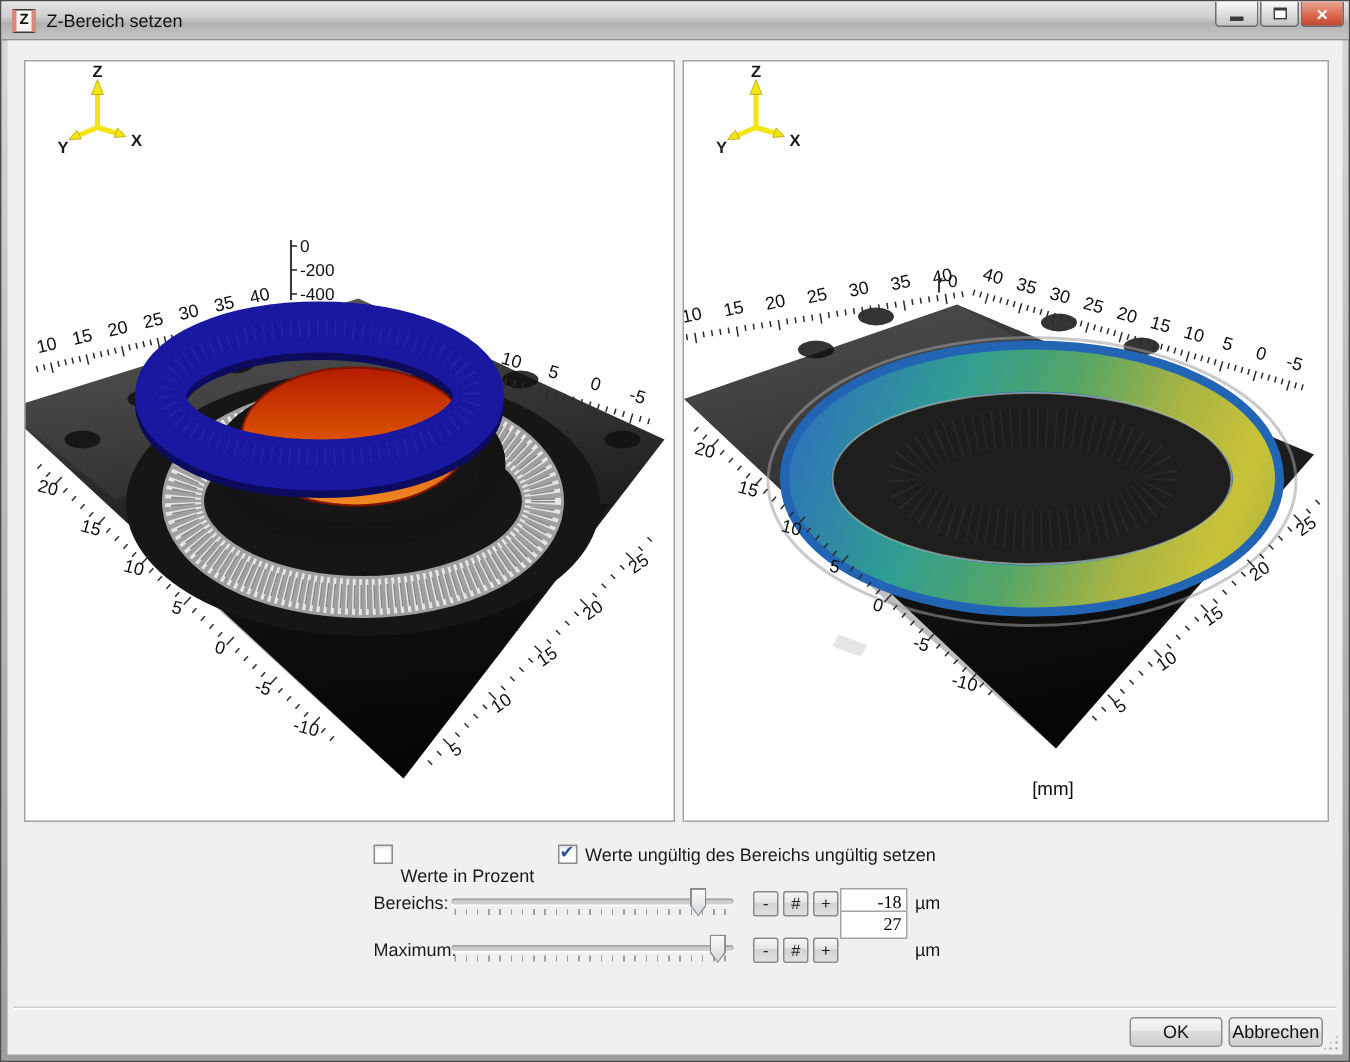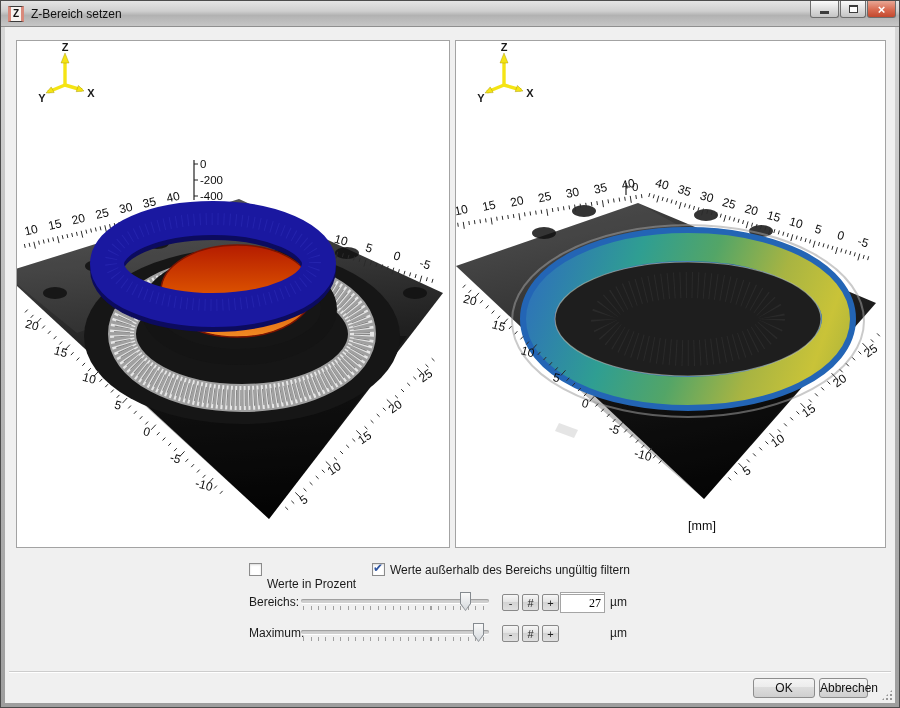--- a/index.html
+++ b/index.html
@@ -507,21 +507,21 @@
           <text x="50" y="52" text-anchor="middle" font-size="11" font-weight="bold" fill="#191919">X</text>
         </g>
       </svg>
   </div>
 
   <span id="cb1" class="cb" style="left:248px;top:562px;"></span>
   <span class="lbl" style="left:266px;top:562px;margin-top:14px;">Werte in Prozent</span>
   <span id="cb2" class="cb checked" style="left:371px;top:562px;">
       <span class="mark">✔</span>
     </span>
-  <span class="lbl" style="left:389px;top:562px;">Werte außerhalb des Bereichs ungültig filtern</span>
+  <span class="lbl" style="left:389px;top:562px;">Werte ungültig des Bereichs ungültig setzen</span>
 
   <span class="lbl" style="left:248px;top:594px;">Bereichs:</span>
   <div class="trackbar" style="left:300px;top:591px;">
     <div class="track"></div>
     <div class="ticks"></div>
     <div class="thumb" id="thumbMin" style="left: 159px;">
         <div class="thumb-in"></div>
       </div>
   </div>
   <button class="mini-btn" style="left:501px;top:593px;">-</button>
@@ -534,20 +534,20 @@
   <div class="trackbar" style="left:300px;top:622px;">
     <div class="track"></div>
     <div class="ticks"></div>
     <div class="thumb" id="thumbMax" style="left: 172px;">
         <div class="thumb-in"></div>
       </div>
   </div>
   <button class="mini-btn" style="left:501px;top:624px;">-</button>
   <button class="mini-btn" style="left:521px;top:624px;">#</button>
   <button class="mini-btn" style="left:541px;top:624px;">+</button>
-  <input class="val-input" style="left: 559px; top: 593px;" value="27">
+  <input class="val-input" style="left: 559px; top: 606px;" value="27">
   <span class="lbl" style="left:609px;top:625px;">µm</span>
 
   <div class="divider"></div>
   <button class="dlg-btn" style="left:752px;top:677px;width:62px;">OK</button>
-  <button class="dlg-btn" style="left:818px;top:677px;width:49px;">Abbrechen</button>
+  <button class="dlg-btn" style="left:818px;top:677px;width:63px;">Abbrechen</button>
   <div class="grip"></div>
 </div>
 
 </body></html>

